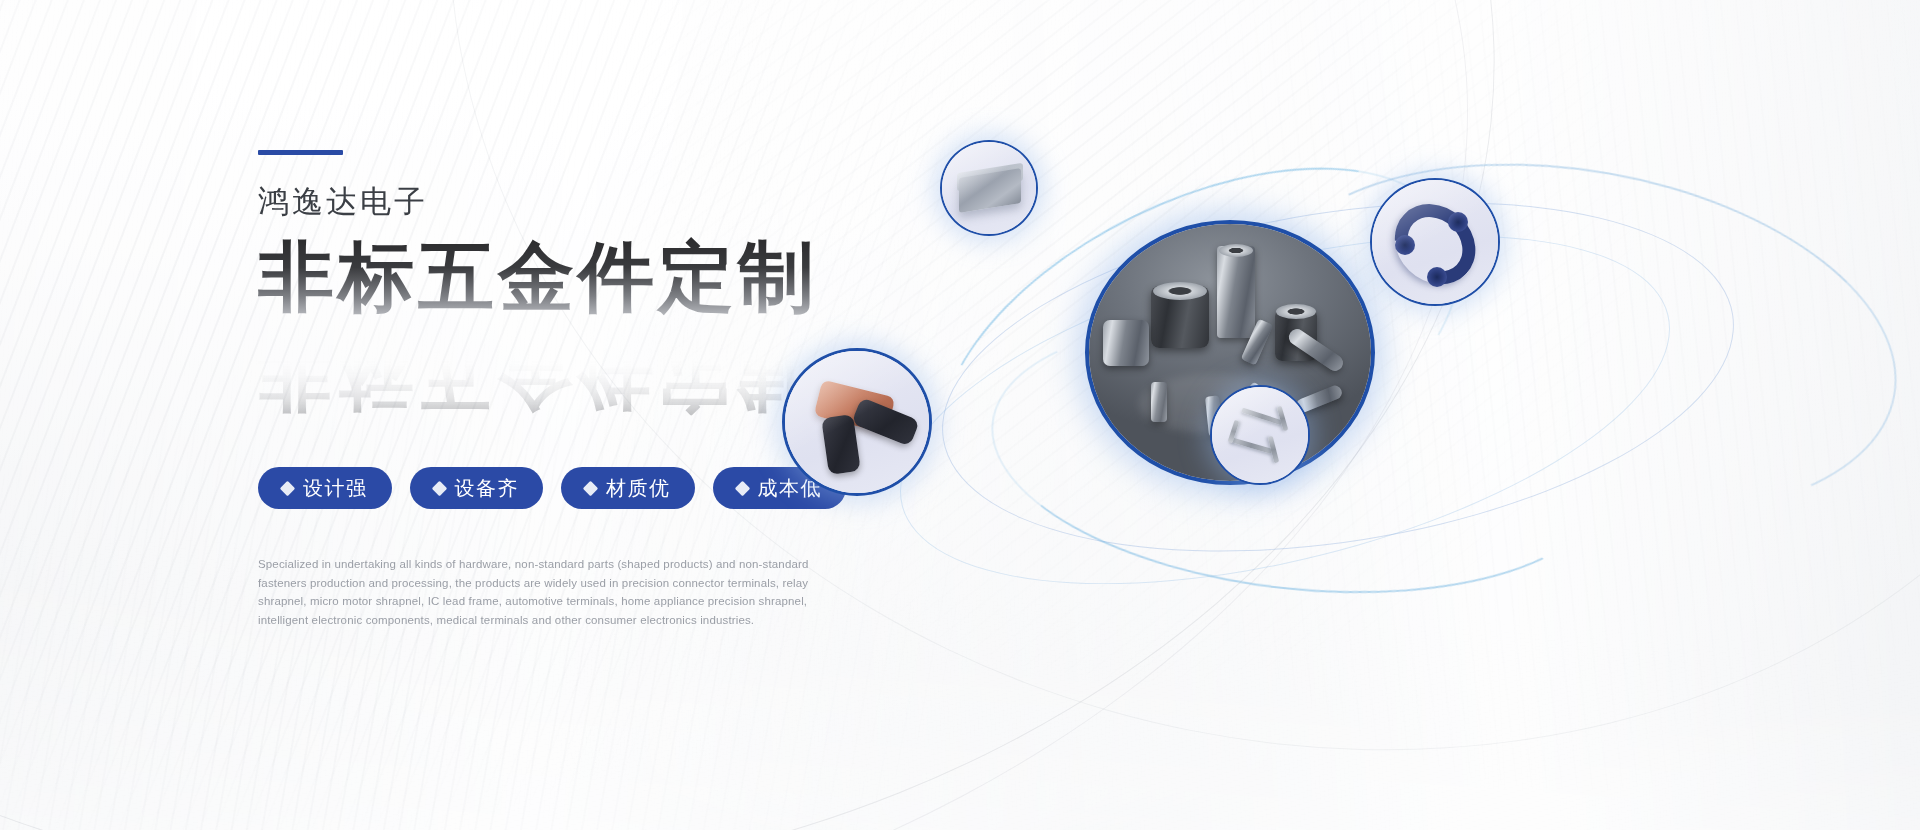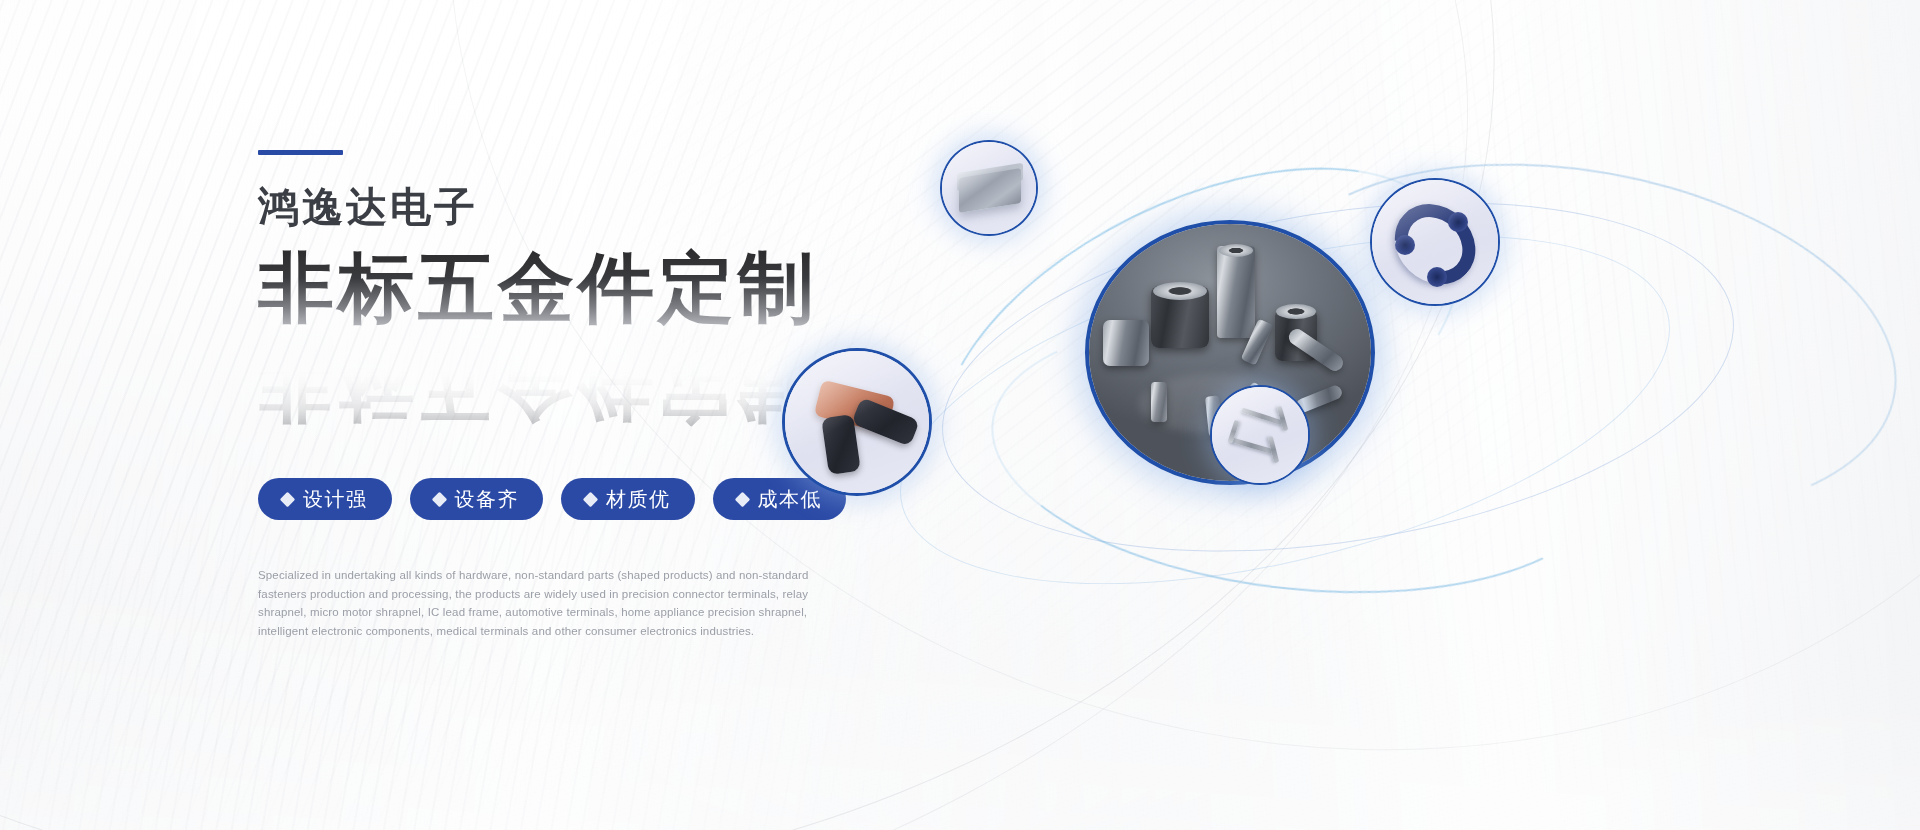--- a/index.html
+++ b/index.html
@@ -78,22 +78,22 @@
   .sw3{ left:440px;  top:-760px; width:1750px; height:1500px; transform:rotate(16deg); opacity:.6;}
 
   
   .copy{ position:absolute; left:258px; top:150px; width:640px; }
 
   .accent-bar{
     width:85px; height:5px; background:#2a4ba5; border-radius:1px;
     margin-bottom:30px;
   }
   .brand{
-    font-size:41px; color:#3b3f45; letter-spacing:3px;
-    font-weight:700; line-height:1.1;
+    font-size:31px; color:#3b3f45; letter-spacing:3px;
+    font-weight:400; line-height:1.1;
   }
 
   .headline-wrap{ position:relative; margin-top:18px; height:122px; }
   .headline{
     font-size:76px; font-weight:700; letter-spacing:4px; line-height:1.05;
     background:linear-gradient(180deg,#2b2b2d 0%,#3a3b3e 38%,#7c7e83 74%,#b9bbc0 100%);
     -webkit-background-clip:text; background-clip:text;
     -webkit-text-fill-color:transparent; color:transparent;
     white-space:nowrap;
   }

